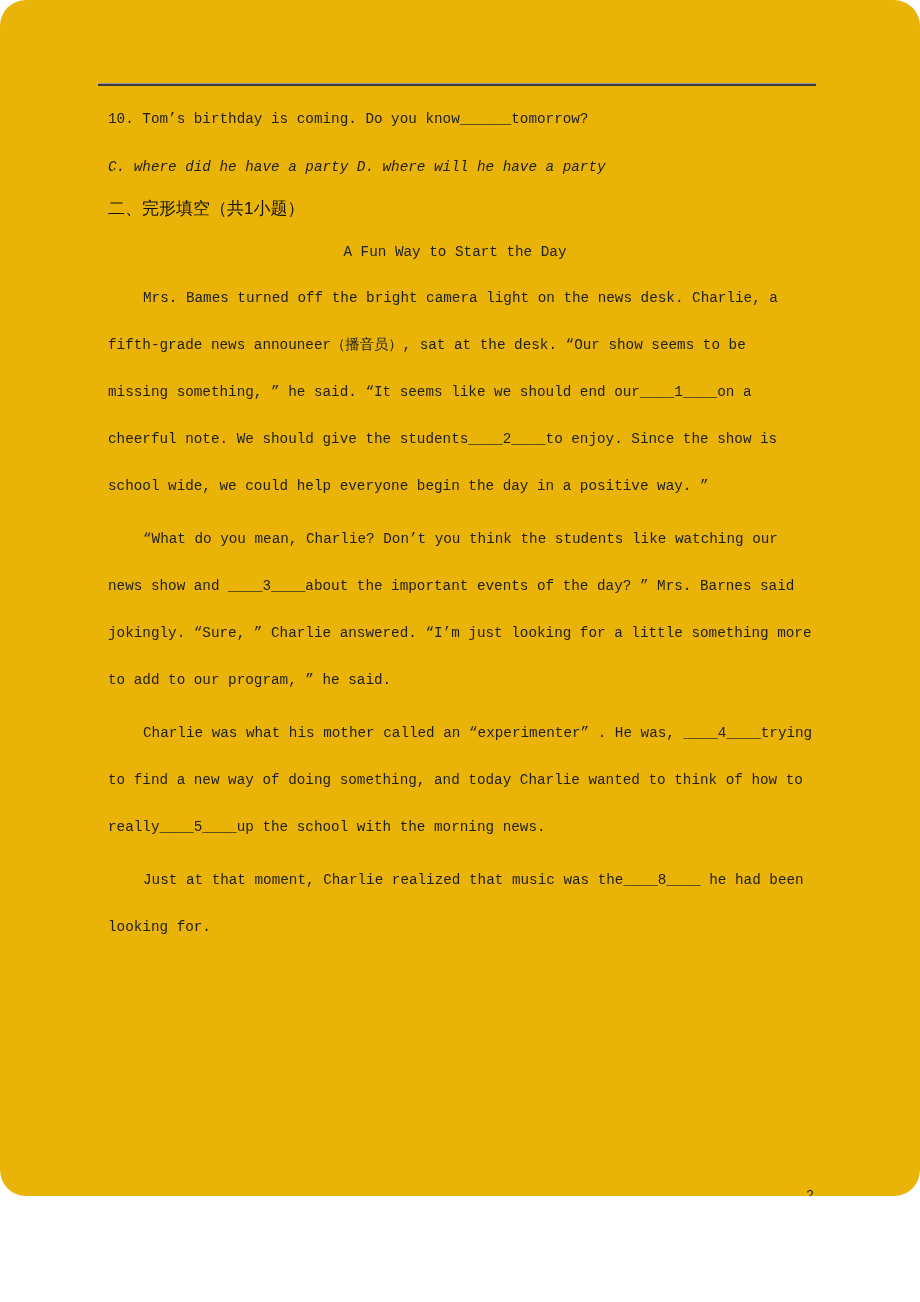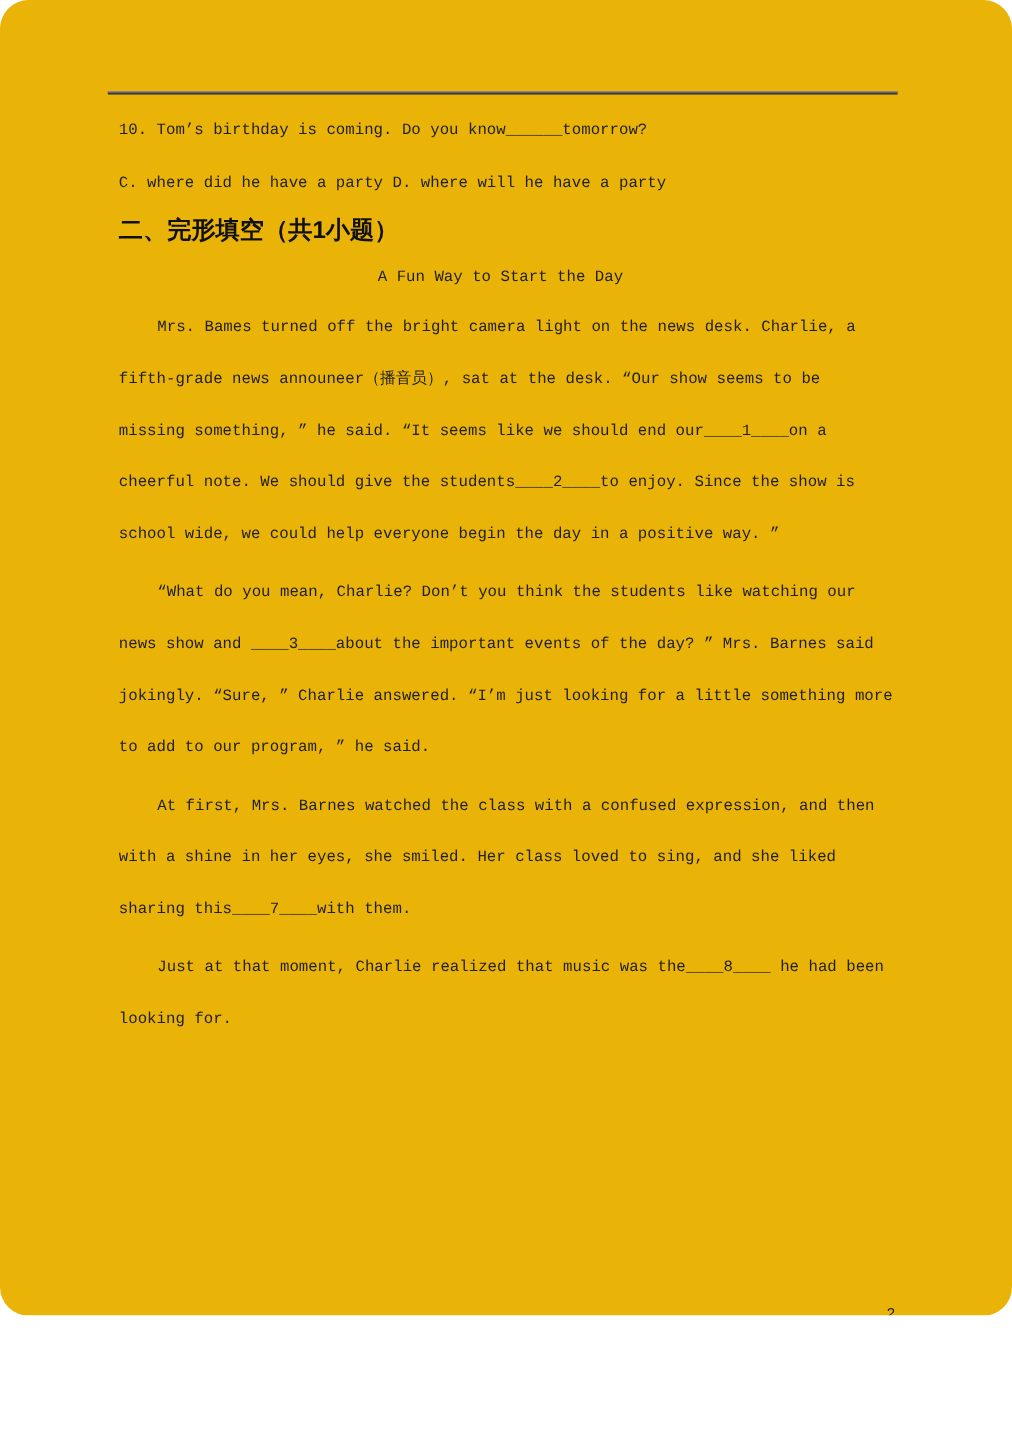--- a/index.html
+++ b/index.html
@@ -27,25 +27,25 @@
     position: absolute;
     left: 108px;
     top: 102px;
     width: 706px;
   }
   .line {
     margin: 0 0 13px 0;
     line-height: 35px;
     white-space: pre-wrap;
   }
-  .gap-sm { margin-bottom: 8px; }
+  .gap-sm { margin-bottom: 8px; font-style: italic; }
   .section-heading {
     font-family: "Liberation Sans", "DejaVu Sans", sans-serif;
-    font-size: 22px;
-    font-weight: bold;
+    font-size: 17px;
+    font-weight: normal;
     color: #101010;
     margin: 0 0 10px 0;
     line-height: 32px;
   }
   .instructions {
     margin: 0 0 4px 0;
     line-height: 34px;
     white-space: pre-wrap;
   }
   .marker {
@@ -89,20 +89,20 @@
     <p class="line">10. Tom’s birthday is coming. Do you know______tomorrow?</p>
     <p class="line gap-sm">C. where did he have a party D. where will he have a party</p>
 
     <h2 class="section-heading">二、完形填空（共1小题）</h2>
 
 
     <p class="passage-title">A Fun Way to Start the Day</p>
 
     <p class="para">Mrs. Bames turned off the bright camera light on the news desk. Charlie, a fifth-grade news announeer（播音员）, sat at the desk. “Our show seems to be missing something, ” he said. “It seems like we should end our____1____on a cheerful note. We should give the students____2____to enjoy. Since the show is school wide, we could help everyone begin the day in a positive way. ”</p>
     <p class="para">“What do you mean, Charlie? Don’t you think the students like watching our news show and ____3____about the important events of the day? ” Mrs. Barnes said jokingly. “Sure, ” Charlie answered. “I’m just looking for a little something more to add to our program, ” he said.</p>
-    <p class="para">At first, Mrs. Barnes watched the class with a confused expression, and then with a shine in her eyes, she smiled. Her class loved to sing, and she liked sharing this____7____with them.</p>
+    <p class="para">Charlie was what his mother called an “experimenter” . He was, ____4____trying to find a new way of doing something, and today Charlie wanted to think of how to really____5____up the school with the morning news.</p>
     <p class="para">Just at that moment, Charlie realized that music was the____8____ he had been looking for.</p>
 
   </div>
 
   <div class="page-number">2</div>
 
 </div>
 
 </body></html>

